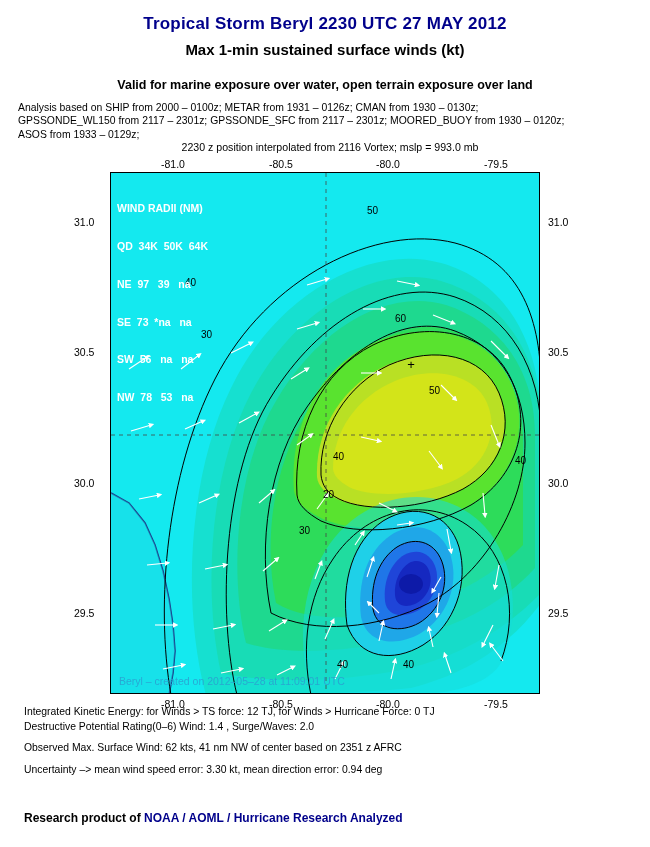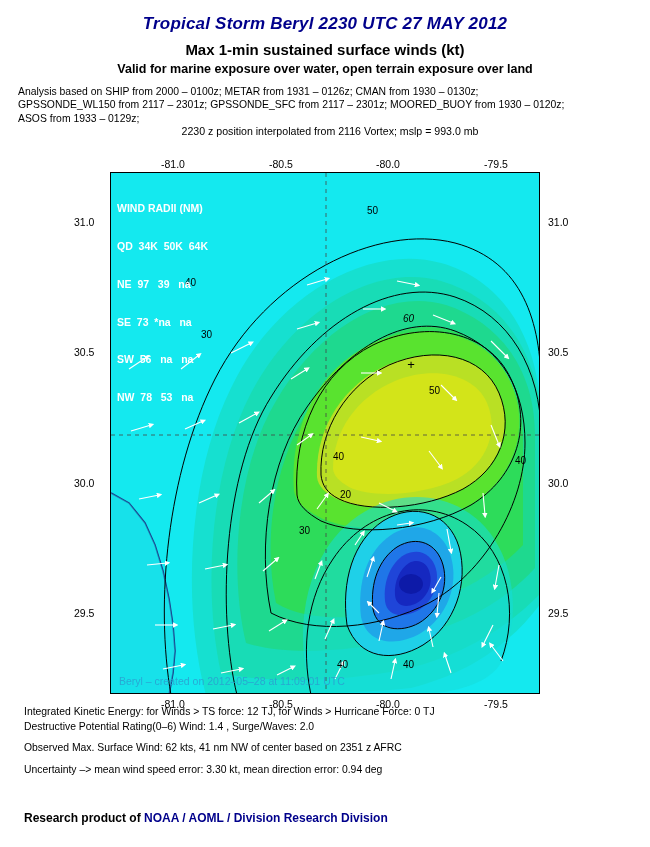--- a/index.html
+++ b/index.html
@@ -11,33 +11,32 @@
     position:relative;
     overflow:hidden;
   }
   .title{
     text-align:center;
     color:#00008b;
     font-weight:bold;
     font-size:17px;
     margin-top:14px;
     letter-spacing:0.2px;
-    font-style:italic;
   }
   .subtitle1{
     text-align:center;
     font-weight:bold;
     font-size:15px;
     margin-top:7px;
   }
   .subtitle2{
     text-align:center;
     font-weight:bold;
     font-size:12.5px;
-    margin-top:4px;
+    margin-top:20px;
   }
   .analysis{
     margin:9px 0 0 18px;
     font-size:10.4px;
     line-height:13.4px;
   }
   .vortexline{
     text-align:center;
     font-size:10.6px;
     margin-top:0;
@@ -275,28 +274,28 @@
           <line x1="286" y1="352" x2="300" y2="350"></line>
           <line x1="330" y1="404" x2="322" y2="418"></line>
           <line x1="268" y1="440" x2="258" y2="430"></line>
         </g>
 
         <text x="300" y="196" font-family="Liberation Sans, sans-serif" font-size="13" fill="#000" text-anchor="middle">+</text>
       </g>
     </svg>
 
     <div class="clabel" style="left:256px;top:32px;">50</div>
-    <div class="clabel" style="left:292px;top:140px;font-style:italic;">60</div>
+    <div class="clabel" style="left:284px;top:140px;">60</div>
     <div class="clabel" style="left:74px;top:104px;">40</div>
     <div class="clabel" style="left:90px;top:156px;">30</div>
     <div class="clabel" style="left:318px;top:212px;">50</div>
     <div class="clabel" style="left:222px;top:278px;">40</div>
     <div class="clabel" style="left:404px;top:282px;">40</div>
     <div class="clabel" style="left:188px;top:352px;">30</div>
-    <div class="clabel" style="left:212px;top:316px;margin-left:17px;">20</div>
+    <div class="clabel" style="left:212px;top:316px;">20</div>
     <div class="clabel" style="left:226px;top:486px;">40</div>
     <div class="clabel" style="left:292px;top:486px;">40</div>
 
     <div class="windradii">
       <div>WIND RADII (NM)</div>
       <div>QD  34K  50K  64K</div>
       <div>NE  97   39   na</div>
       <div>SE  73  *na   na</div>
       <div>SW  56   na   na</div>
       <div>NW  78   53   na</div>
@@ -314,14 +313,14 @@
   <div class="gap"></div>
   <div class="ln">Uncertainty –&gt; mean wind speed error: 3.30 kt, mean direction error: 0.94 deg</div>
 </div>
 
 <div class="research">
   <span>Research product of</span>
   <span class="org">NOAA</span>
   <span class="sep">/</span>
   <span class="org">AOML</span>
   <span class="sep">/</span>
-  <span class="org">Division Research Division</span>
+  <span class="org">Hurricane Research Analyzed</span>
 </div>
 
 </body></html>

